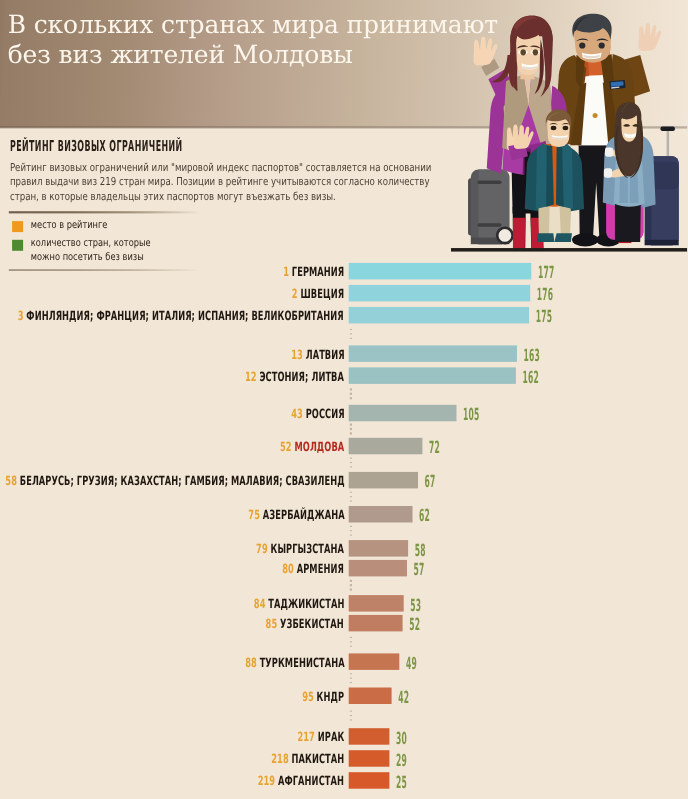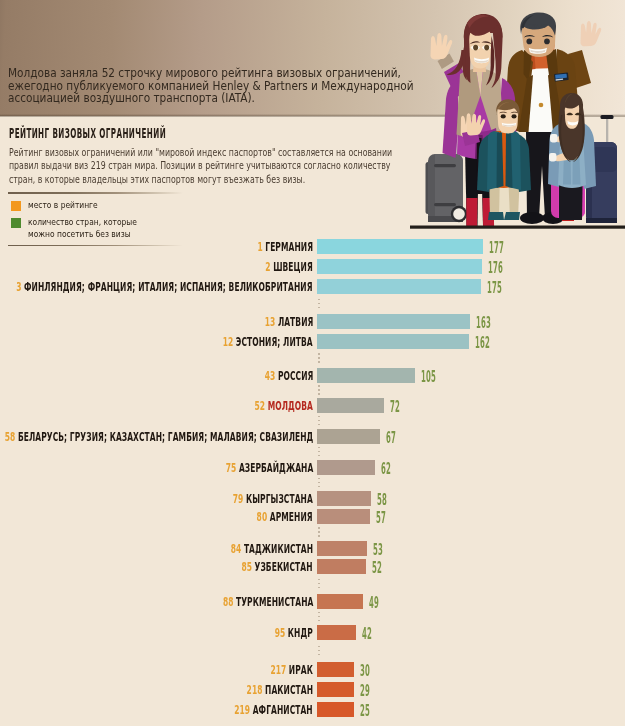--- a/index.html
+++ b/index.html
@@ -52,23 +52,22 @@
      font-weight:bold;font-size:15.2px;line-height:11.3px;color:#7C9646;letter-spacing:.4px;
      transform:scaleX(0.505);transform-origin:0 0;}
   .dots{position:absolute;width:3px;}
   .dots i{display:block;width:1.6px;height:1.6px;background:#c3b5a2;margin-bottom:2.6px;}
 </style>
 </head>
 <body>
 
 <div id="page">
   <div id="header">
-    <div id="subtitle">Молдова заняла 52 строчку мирового рейтинга визовых ограничений,
-ежегодно публикуемого компанией Henley &amp; Partners и Международной
-ассоциацией воздушного транспорта (IATA).</div>
+    <div id="title">В скольких странах мира принимают
+без виз жителей Молдовы</div>
   </div>
   <div id="header-rule"></div>
 
   <svg id="illus" viewBox="0 0 215 232">
 
   <g transform="translate(10 0)">
     <rect x="35.2" y="122" width="2.2" height="34" fill="#bdb9b3"></rect>
     <rect x="31.6" y="108" width="7.6" height="14" rx="2.8" fill="#17171a"></rect>
     <path d="M8.5 162 h12 v52 h-12.5 a2.5 2.5 0 0 1 -2.5 -2.5 v-47 a2.5 2.5 0 0 1 3 -2.5 z" fill="#4d4d50"></path>
     <rect x="8" y="154" width="35" height="68" rx="7" fill="#58585b"></rect>

